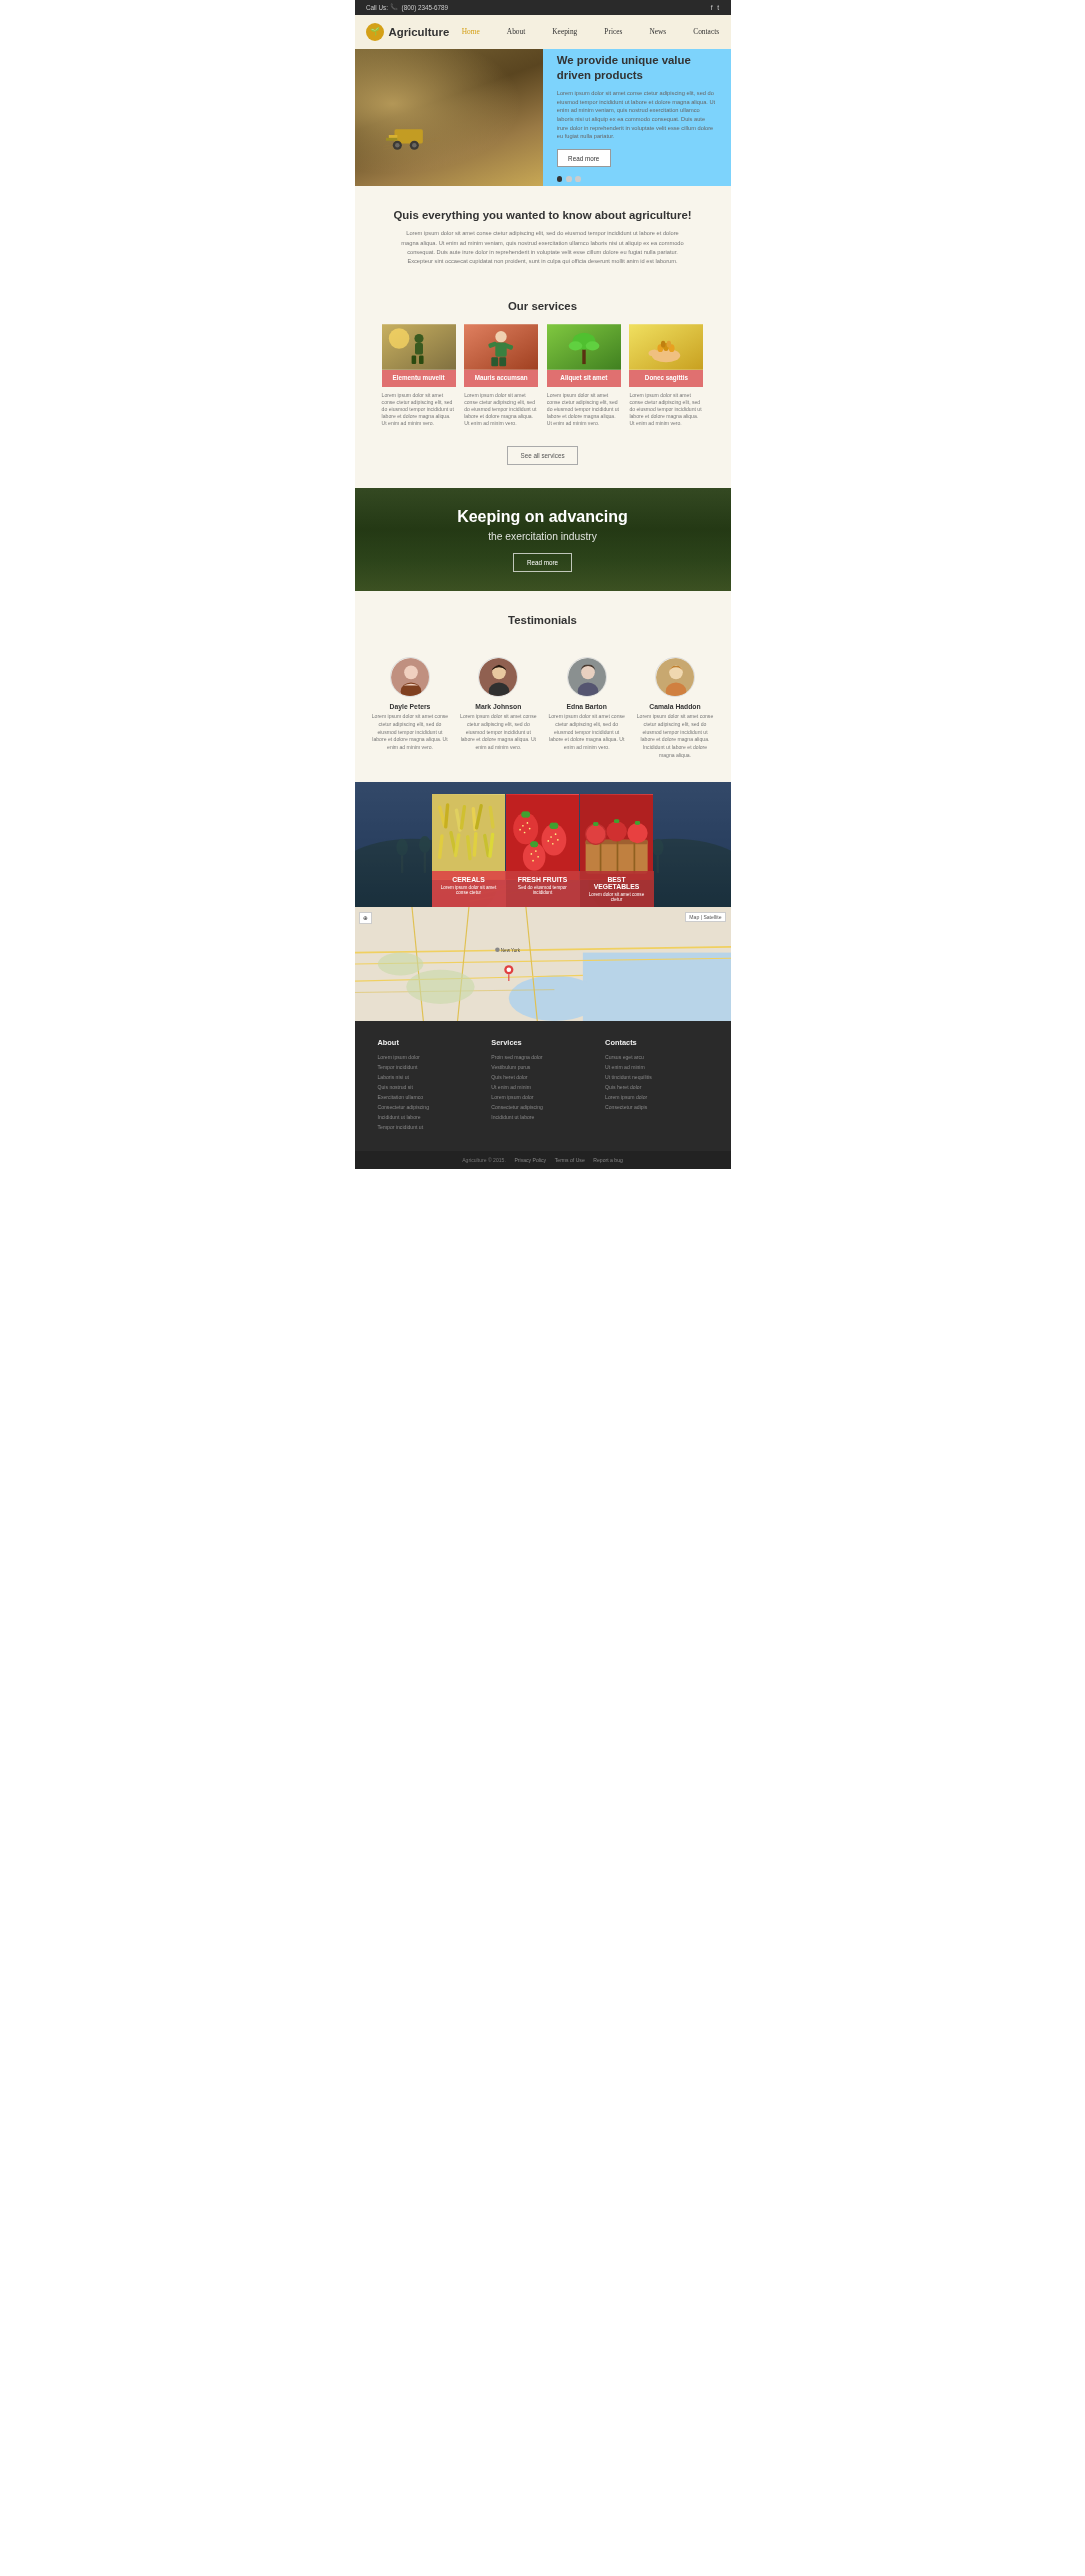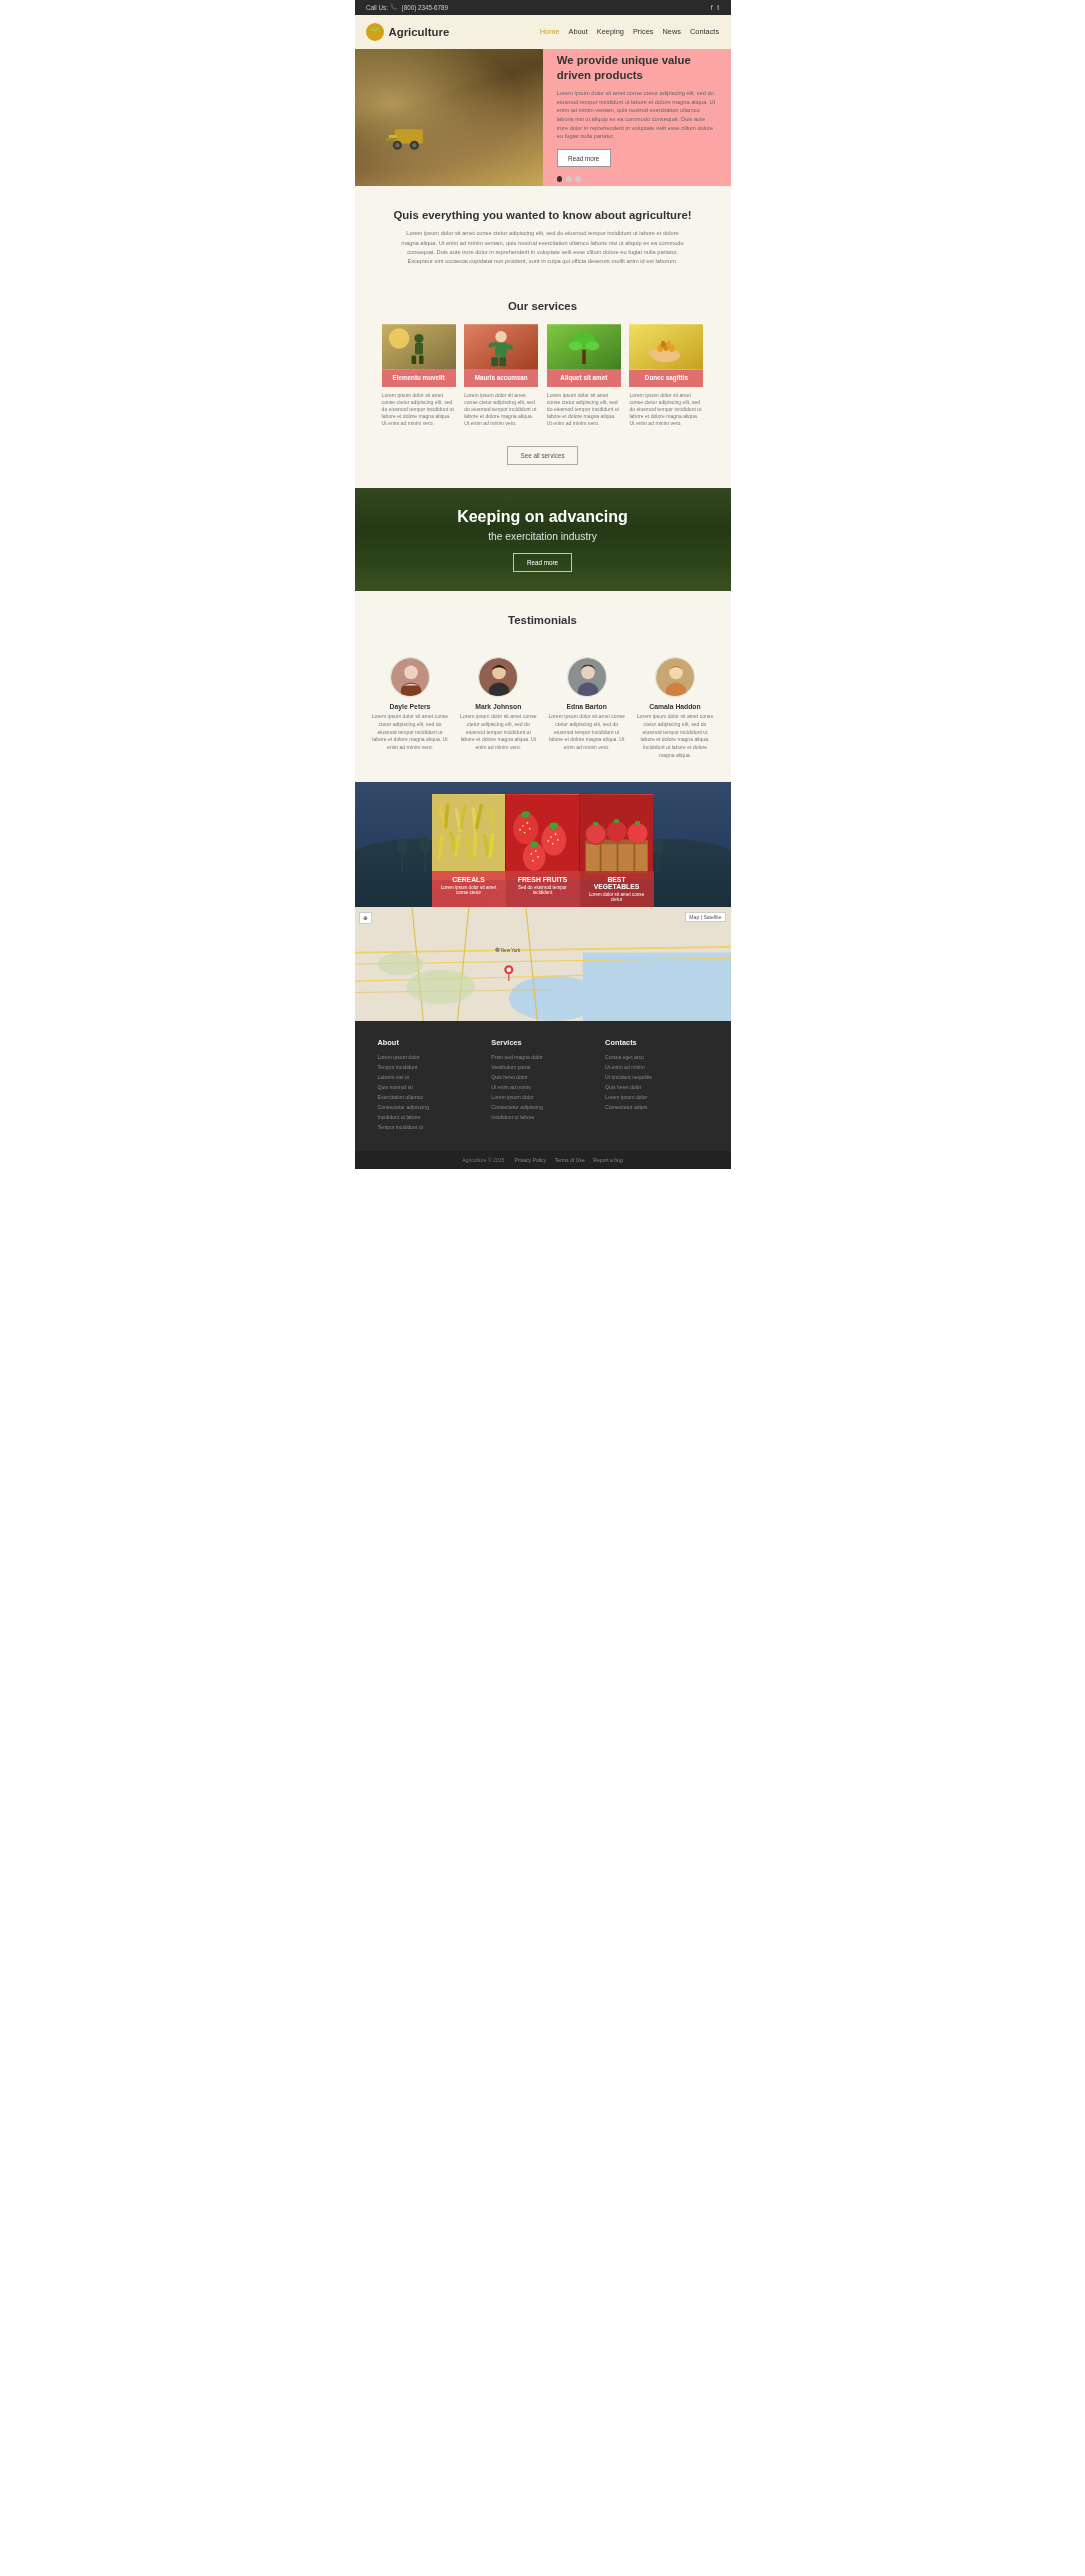--- a/index.html
+++ b/index.html
@@ -38,22 +38,23 @@
     }
     .logo-icon {
       width: 18px; height: 18px;
       background: #d4a017;
       border-radius: 50%;
       display: flex; align-items: center; justify-content: center;
       font-size: 8px;
     }
     .nav-links {
       display: flex;
-      gap: 9px;
+      gap: 27px;
       list-style: none;
+      font-family: Liberation Serif, serif;
     }
     .nav-links li a {
       text-decoration: none;
       color: #333;
       font-size: 7.4px;
     }
     .nav-links li a.active { color: #d4a017; }
 
     
     .hero {
@@ -69,21 +70,21 @@
     }
     .hero-image-bg {
       width: 100%; height: 100%;
       background: 
         radial-gradient(ellipse at 20% 40%, rgba(200,170,100,0.8) 0%, transparent 60%),
         linear-gradient(160deg, #7a6535 0%, #5a4520 40%, #9a7a45 70%, #c8a855 100%);
       position: absolute; top: 0; left: 0;
     }
     .hero-text-panel {
       width: 50%;
-      background: #fca5a5;
+      background: #7dd3fc;
       padding: 17px 14.3px;
       display: flex;
       flex-direction: column;
       justify-content: center;
     }
     .hero-text-panel h2 {
       font-size: 11.4px;
       color: #333;
       line-height: 1.3;
       margin-bottom: 6.8px;

